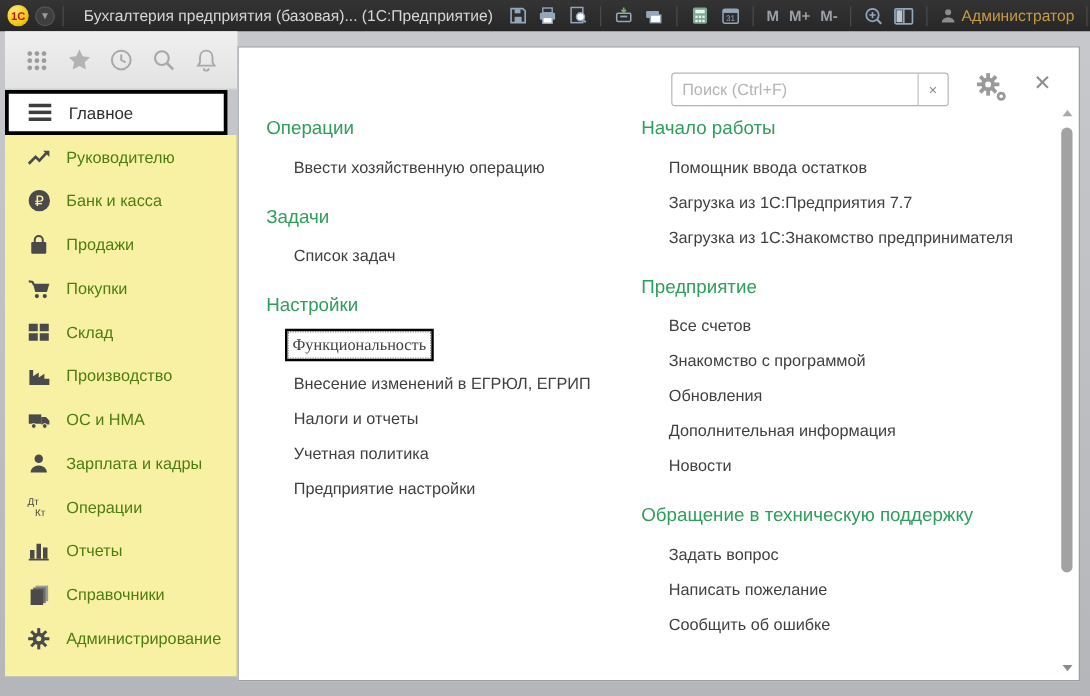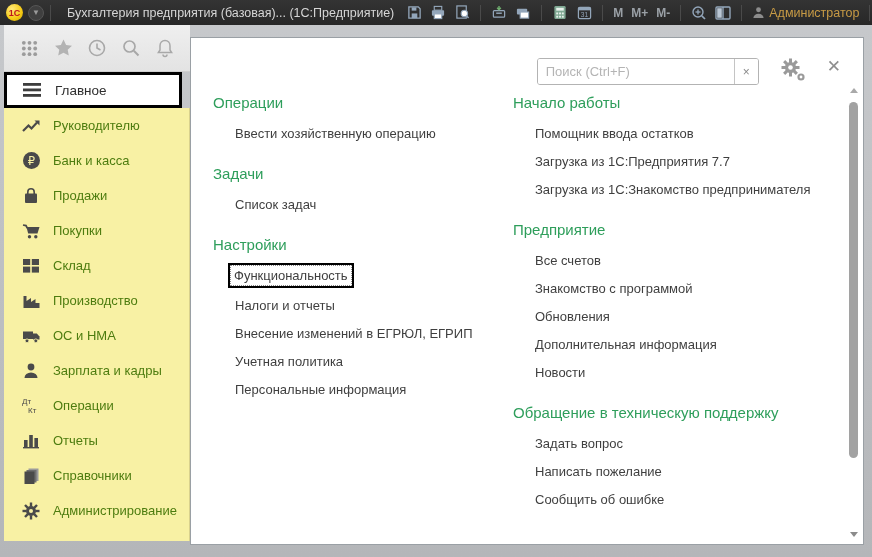--- a/index.html
+++ b/index.html
@@ -63,21 +63,21 @@
   .sb-gear { margin-left:22px; cursor:pointer; }
   .sb-close { margin-left:20px; color:#8f8f8f; font-size:17px; cursor:pointer; line-height:1; }
 
   .content { position:absolute; left:22px; top:56px; right:40px; display:flex; }
   .col1 { width:300px; flex:0 0 auto; }
   .col2 { flex:1 1 auto; }
   .sec { margin-bottom:24px; }
   .sec-title { font-size:15px; font-weight:400; color:#2e9e5b; margin:0 0 15px 0; }
   .link { font-size:13px; color:#3f3f3f; margin:0 0 13px 0; padding-left:22px; cursor:pointer; white-space:nowrap; }
   .focus-outer { display:inline-block; border:2px solid #000; margin:-5px 0 -3px -7px; }
-  .focus-inner { display:inline-block; border:1px dotted #8a8a8a; padding:2px 3px; }
+  .focus-inner { display:inline-block; border:1px dotted #8a8a8a; padding:2px 3px;font-family:Liberation Serif, serif; }
 
   
   .vscroll { position:absolute; top:46px; right:2px; bottom:4px; width:14px; }
   .vs-up, .vs-down { position:absolute; left:0; width:14px; height:12px; display:flex;
     align-items:center; justify-content:center; cursor:pointer; }
   .vs-up { top:0; } .vs-down { bottom:0; }
   .tri-up { width:0; height:0; border-left:4px solid transparent; border-right:4px solid transparent;
     border-bottom:5px solid #a9a9a9; }
   .tri-down { width:0; height:0; border-left:4px solid transparent; border-right:4px solid transparent;
     border-top:5px solid #8b8b8b; }
@@ -422,24 +422,24 @@
         </div>
         <div class="sec">
           <h2 class="sec-title">Задачи</h2>
           <div class="link">Список задач</div>
         </div>
         <div class="sec">
           <h2 class="sec-title">Настройки</h2>
           <div class="link">
             <span class="focus-outer"><span class="focus-inner">Функциональность</span></span>
           </div>
+          <div class="link">Внесение изменений в ЕГРЮЛ, ЕГРИП</div>
           <div class="link">Налоги и отчеты</div>
-          <div class="link">Внесение изменений в ЕГРЮЛ, ЕГРИП</div>
           <div class="link">Учетная политика</div>
-          <div class="link">Персональные информация</div>
+          <div class="link">Предприятие настройки</div>
         </div>
       </div>
 
       <div class="col2">
         <div class="sec">
           <h2 class="sec-title">Начало работы</h2>
           <div class="link">Помощник ввода остатков</div>
           <div class="link">Загрузка из 1С:Предприятия 7.7</div>
           <div class="link">Загрузка из 1С:Знакомство предпринимателя</div>
         </div>

